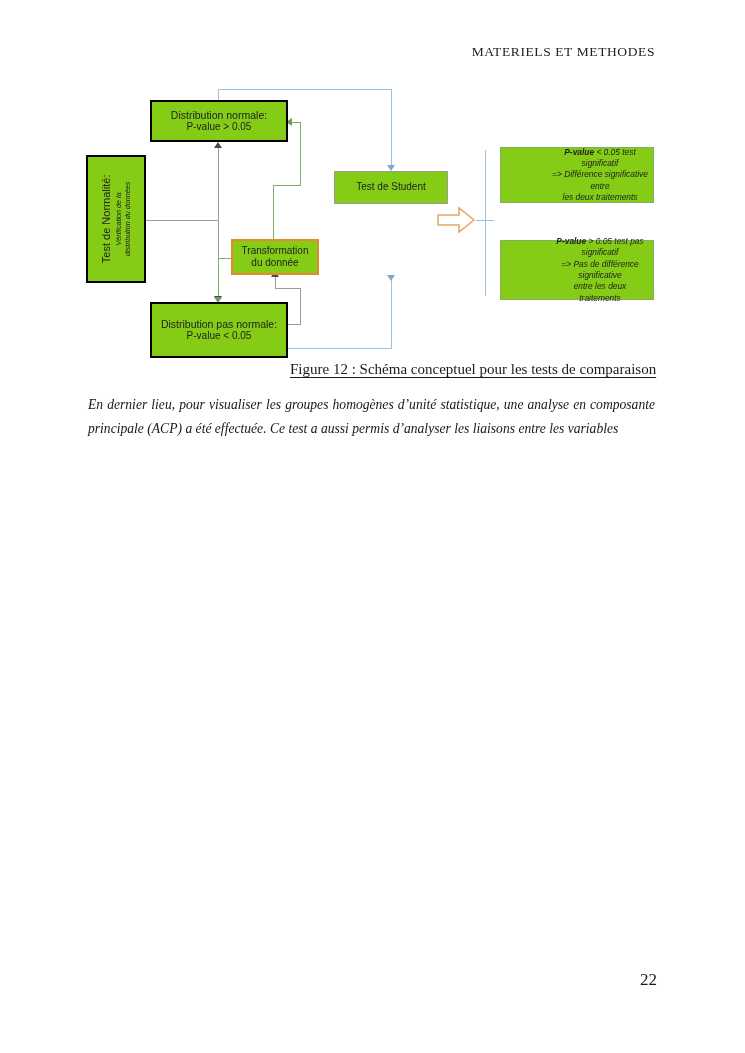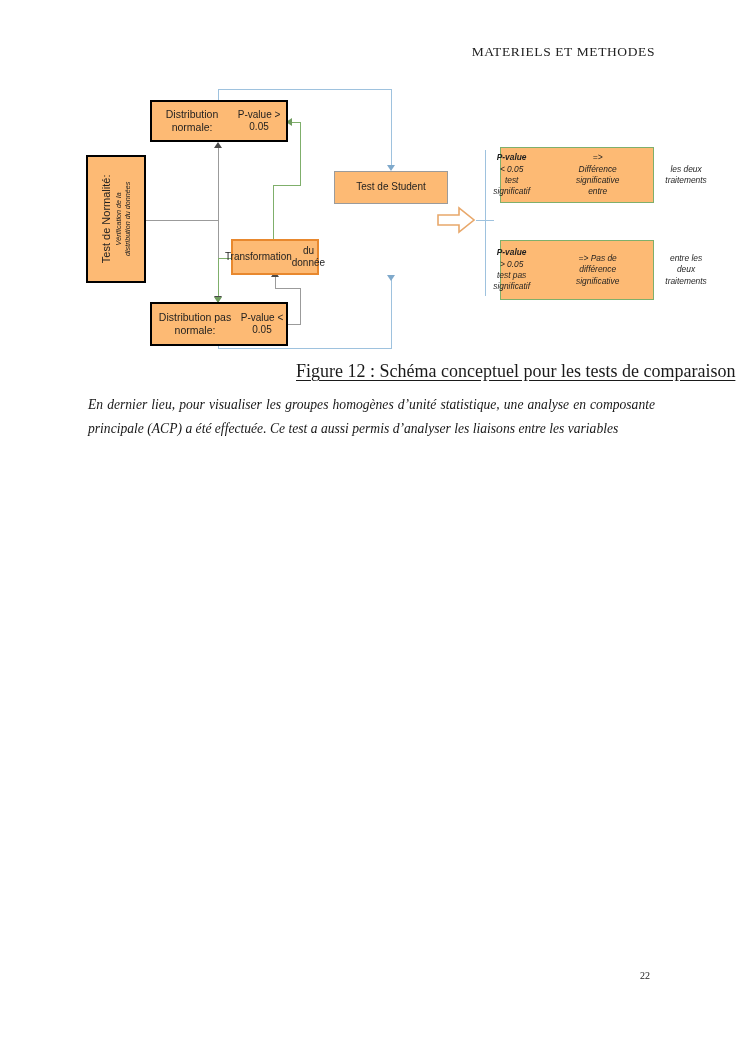--- a/index.html
+++ b/index.html
@@ -39,25 +39,25 @@
     left: 0;
     top: 0;
     width: 745px;
     height: 390px;
   }
 
   .node {
     position: absolute;
     box-sizing: border-box;
     display: flex;
-    flex-direction: row;
+    flex-direction: column;
     align-items: center;
     justify-content: center;
     text-align: center;
-    background: #fdba74;
+    background: #84cc16;
     font-family: "Liberation Sans", sans-serif;
     line-height: 1.22;
     z-index: 5;
   }
 
   .node .l1 { font-size: 10.5px; color: #1f1f1f; }
   .node .l2 { font-size: 10px; color: #1f1f1f; }
 
   
   .box-black {
@@ -100,21 +100,21 @@
     left: 150px;
     top: 100px;
     width: 138px;
     height: 42px;
   }
 
   .box-pasnormale {
     left: 150px;
     top: 302px;
     width: 138px;
-    height: 44px;
+    height: 56px;
   }
 
   .box-transfo {
     left: 231px;
     top: 239px;
     width: 88px;
     height: 36px;
     border: 2px solid #E8882E;
   }
   .box-transfo .l1 { font-size: 10px; }
@@ -215,24 +215,24 @@
     left: 437px;
     top: 206px;
     width: 38px;
     height: 28px;
     z-index: 4;
   }
 
   
   .caption {
     position: absolute;
-    left: 296px;
+    left: 290px;
     top: 361px;
     font-family: "Liberation Serif", serif;
-    font-size: 18px;
+    font-size: 15px;
     color: #1a1a1a;
     text-decoration: underline;
     text-underline-offset: 2.5px;
     white-space: nowrap;
   }
 
   
   .body-text {
     position: absolute;
     left: 88px;
@@ -245,21 +245,21 @@
     color: #171717;
     font-style: italic;
   }
 
   
   .page-number {
     position: absolute;
     left: 640px;
     top: 970px;
     font-family: "Liberation Serif", serif;
-    font-size: 10px;
+    font-size: 17px;
     color: #1a1a1a;
   }
 </style>
 </head>
 <body>
 
 <div class="page">
 
   <div class="running-header">MATERIELS ET METHODES</div>
 

